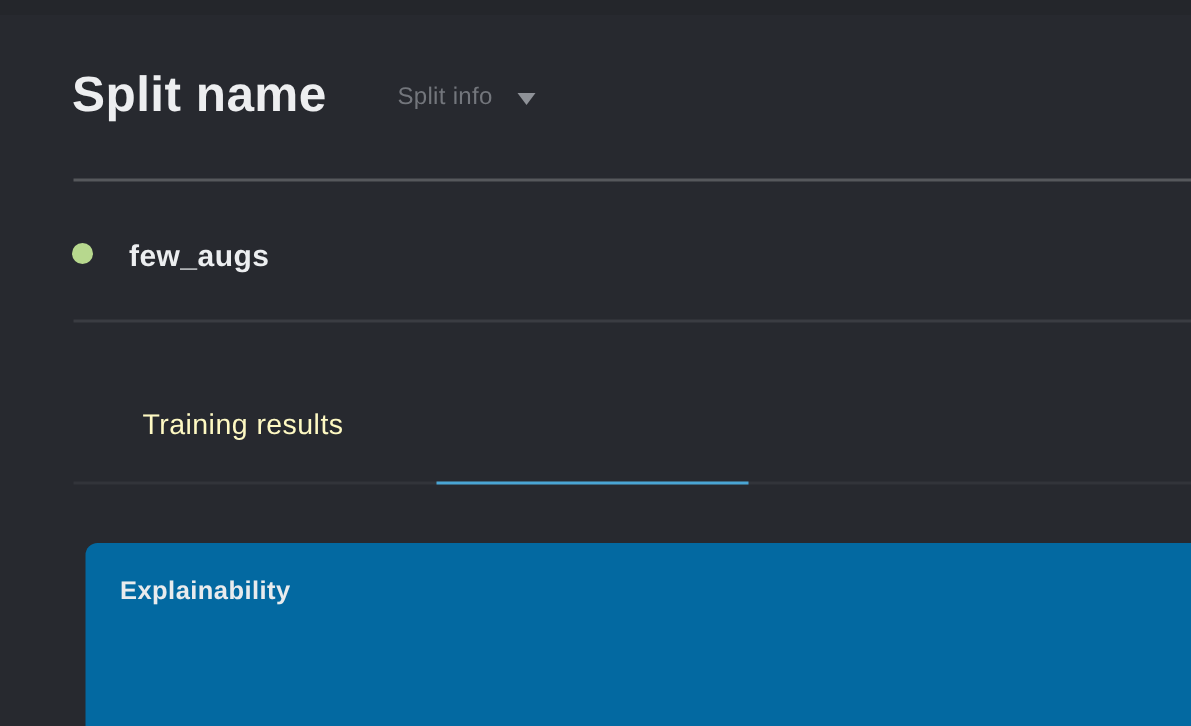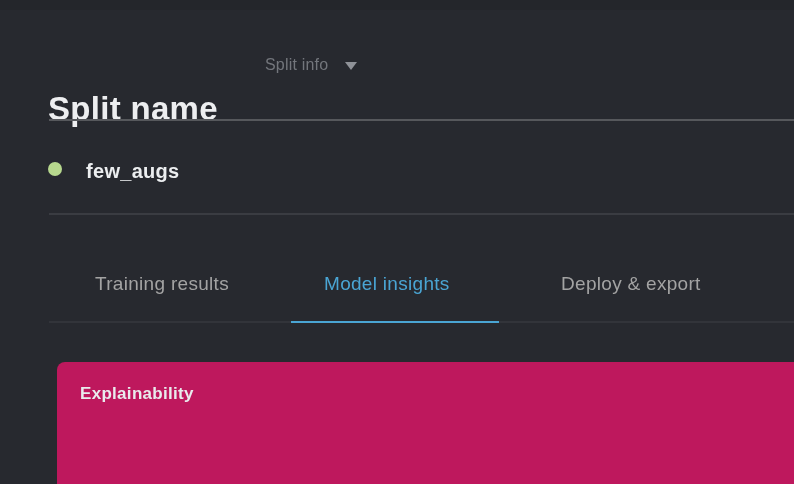--- a/index.html
+++ b/index.html
@@ -14,21 +14,20 @@
 
   .topbar {
     position: absolute; left: 0; top: 0; width: 794px; height: 10px;
     background: #24262b;
   }
 
   .page-title {
     position: absolute; left: 48px; top: 44px;
     font-size: 33px; font-weight: 800; letter-spacing: 0.3px;
     color: #edeef0;
-    margin-top: 46px;
   }
 
   .dropdown {
     position: absolute; display: flex; align-items: center; gap: 17px;
     cursor: pointer;
   }
   .dropdown-split { left: 265px; top: 56px; }
   .dropdown-exp   { left: 199px; top: 160px; }
   .dropdown-label { font-size: 16px; letter-spacing: 0.2px; }
   .dropdown-split .dropdown-label { color: #73767c; }
@@ -53,34 +52,34 @@
   .experiment-name {
     position: absolute; left: 86px; top: 160px;
     font-size: 20px; font-weight: 700; letter-spacing: 0.3px;
     color: #eceef0;
   }
 
   .tabs { position: absolute; left: 0; top: 270px; width: 794px; height: 30px; }
   .tab {
     position: absolute; top: 3px;
     font-size: 19px; font-weight: 300; letter-spacing: 0.3px;
-    color: #a3a3a3; cursor: pointer; white-space: nowrap;
+    color: #fef9c3; cursor: pointer; white-space: nowrap;
   }
   .tab-0 { left: 95px; }
   .tab-1 { left: 324px; }
   .tab-2 { left: 561px; }
   .tab.active { color: #4aa5d4; }
   .tab-underline {
     position: absolute; left: 291px; top: 321px;
     width: 208px; height: 2px; background: #4aa5d4; z-index: 2;
   }
 
   .panel {
     position: absolute; left: 57px; top: 362px; right: 0; height: 122px;
-    background: #be185d;
+    background: #0369a1;
     border-top-left-radius: 8px;
   }
   .panel-title {
     position: absolute; left: 23px; top: 22px;
     font-size: 17px; font-weight: 700; letter-spacing: 0.3px;
     color: #e9ebed;
   }
 </style>
 </head>
 <body>
@@ -100,22 +99,20 @@
 
   <div class="status-dot" style="background: rgb(183, 216, 142);"></div>
 
   <div class="experiment-name">few_augs</div>
 
 
   <div class="divider divider-2"></div>
 
   <div class="tabs">
     <div class="tab tab-0">Training results</div>
-    <div class="tab tab-1 active">Model insights</div>
-    <div class="tab tab-2">Deploy &amp; export</div>
   </div>
 
   <div class="divider divider-3"></div>
   <div class="tab-underline"></div>
 
   <div class="panel">
     <div class="panel-title">Explainability</div>
   </div>
 
 </div>

